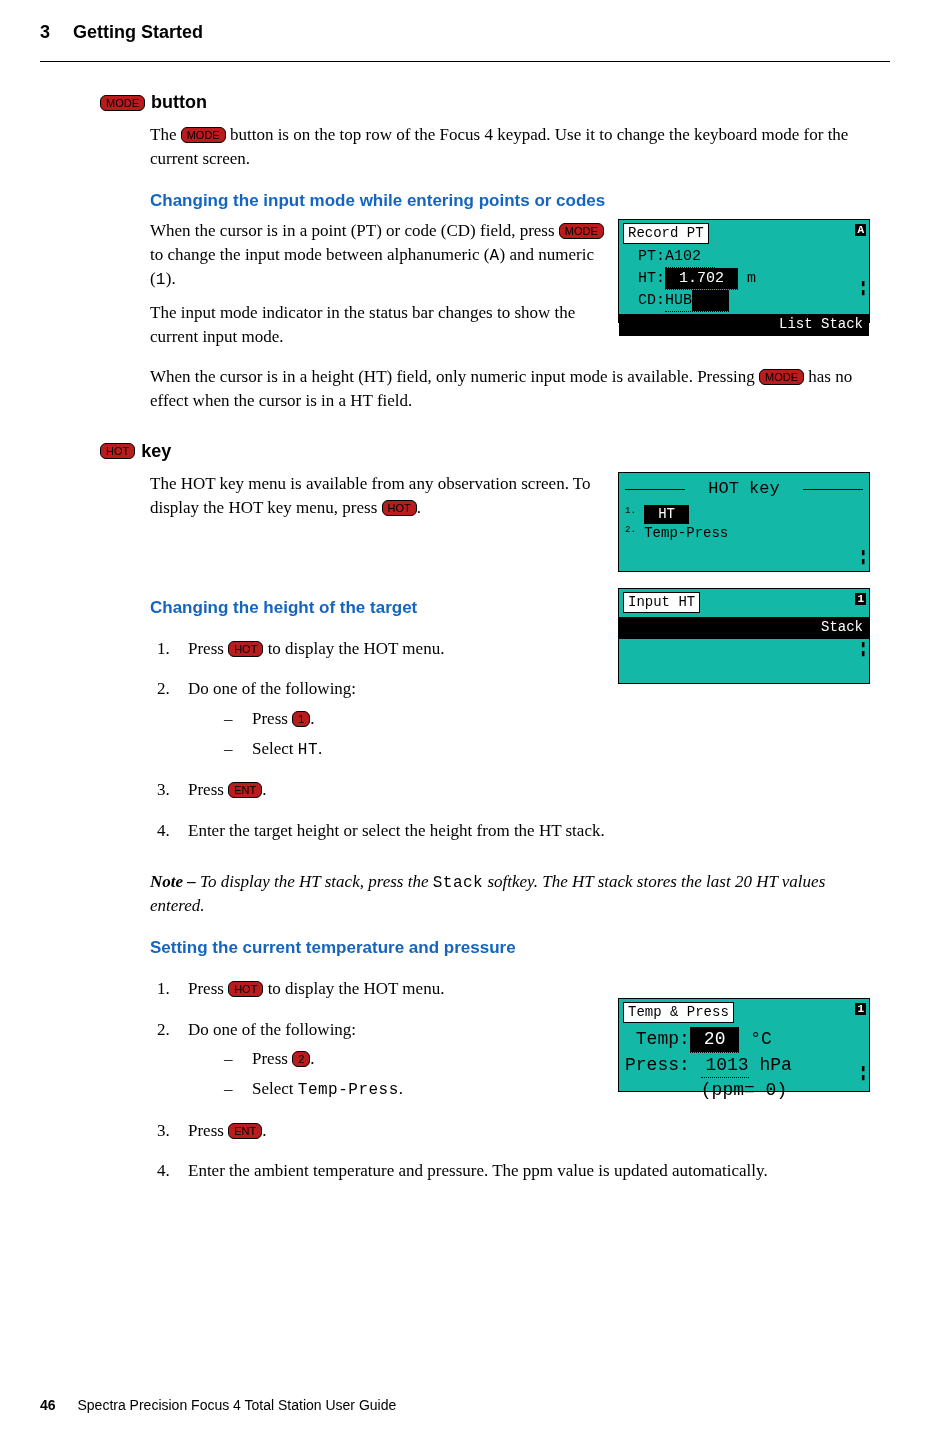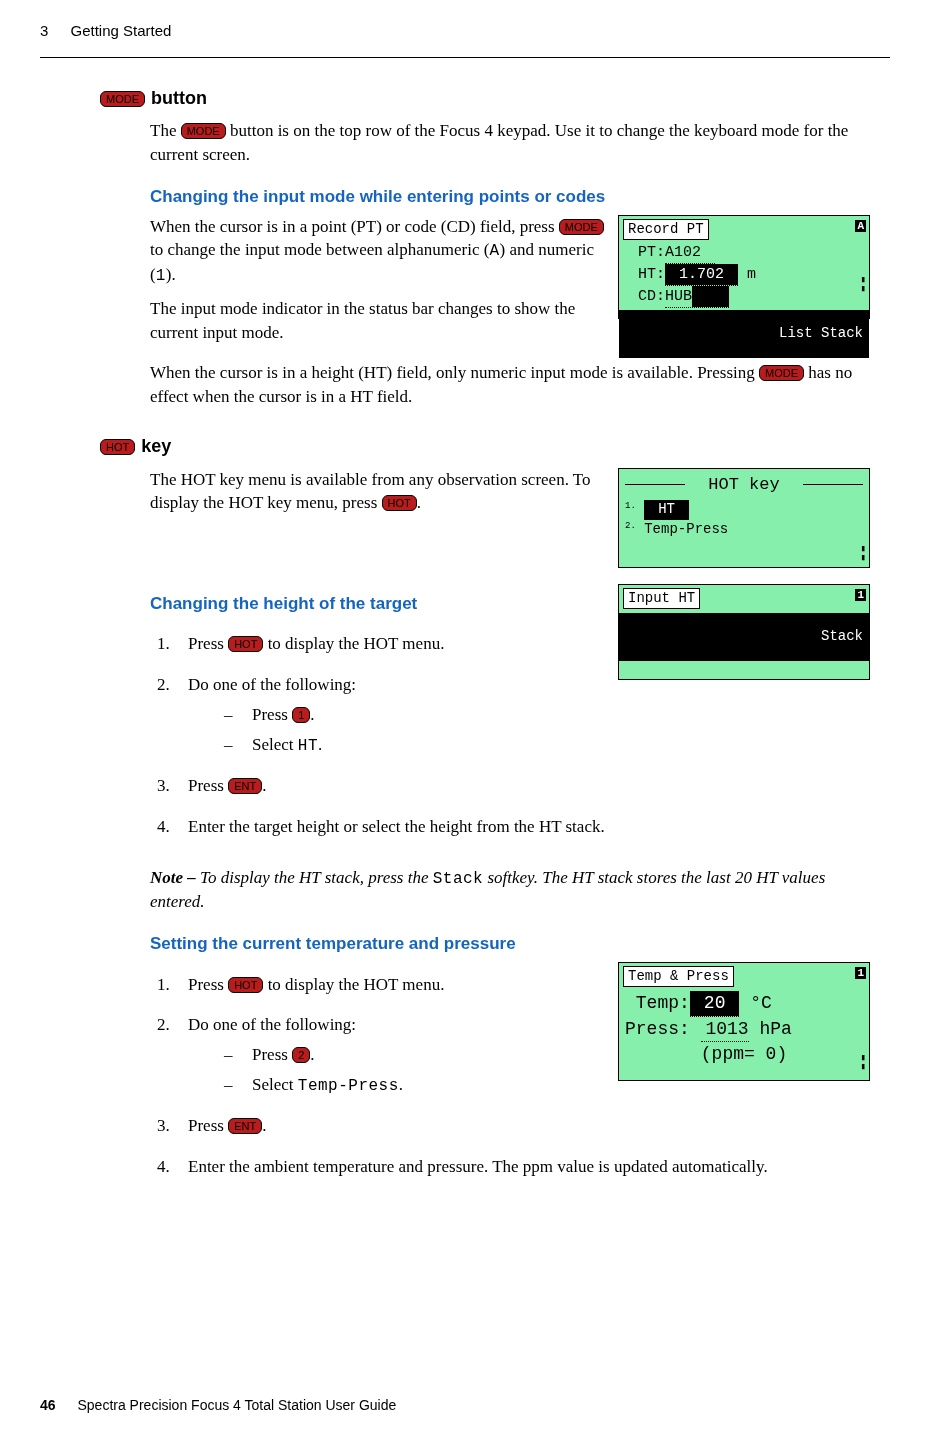--- a/index.html
+++ b/index.html
@@ -13,22 +13,22 @@
     line-height: 1.4;
   }
   .page {
     position: relative;
     padding: 20px 40px 30px 40px;
     box-sizing: border-box;
     min-height: 1436px;
   }
   .top-header {
     font-family: Arial, sans-serif;
-    font-weight: normal;
-    font-size: 15px;
+    font-weight: bold;
+    font-size: 18px;
     margin-bottom: 16px;
   }
   .top-header .chnum {
     margin-right: 18px;
   }
   .top-rule {
     border: none;
     border-top: 1px solid #000;
     margin: 2px 0 28px 0;
   }
@@ -114,21 +114,21 @@
   }
   .float-right {
     float: right;
     margin-left: 14px;
     margin-bottom: 6px;
   }
   
   .lcd {
     border: 1.5px solid #000;
     width: 252px;
-    background: #86efac;
+    background: #14b8a6;
     font-family: "Courier New", monospace;
     position: relative;
     box-sizing: border-box;
   }
   .lcd .titlebox {
     display: inline-block;
     border: 1px solid #000;
     padding: 0 4px;
     margin: 3px 4px 2px 4px;
     font-size: 14px;
@@ -159,21 +159,21 @@
     background: #000;
     color: #fff;
     padding: 0 14px;
     display: inline-block;
   }
   .lcd .bottombar {
     background: #000;
     color: #fff;
     text-align: right;
     font-size: 14px;
-    padding: 14px 6px;
+    padding: 1px 6px;
     margin-top: 2px;
   }
   .lcd .smallicons {
     position: absolute;
     right: 3px;
     bottom: 24px;
     font-size: 9px;
     line-height: 9px;
   }
   .lcd-hot .titlecenter {
@@ -305,21 +305,21 @@
       <li><span>Press </span><span class="keycap">ENT</span><span>.</span></li>
       <li><span>Enter the target height or select the height from the HT stack.</span></li>
     </ol>
     <div class="clear"></div>
     <div class="note">
       <span class="note-label">Note – </span><span class="note-body"><span>To display the HT stack, press the </span></span><span class="mono">Stack</span><span class="note-body"><span> softkey. The HT stack stores the last 20 HT values entered.</span></span>
     </div>
 
     <div class="h3">Setting the current temperature and pressure</div>
     <div class="body-block">
-      <div class="lcd lcd-temp float-right" style="height:119px;">
+      <div class="lcd lcd-temp float-right" style="height:94px;margin-top:32px;">
         <span class="titlebox">Temp &amp; Press</span>
         <span class="statusbadge">1</span>
         <div class="body">
           <div style="text-align:left;">&nbsp;<span>Temp:</span><span class="dotted" style="min-width:48px;text-align:right;"><span class="hilite">20</span></span> <span>°C</span></div>
           <div><span>Press:</span> <span class="dotted" style="min-width:48px;text-align:right;"><span>1013</span></span> <span>hPa</span></div>
           <div style="text-align:center;">(ppm=   0)</div>
         </div>
         <div class="smallicons" style="bottom:8px;">▮<br>▮</div>
       </div>
     </div>

